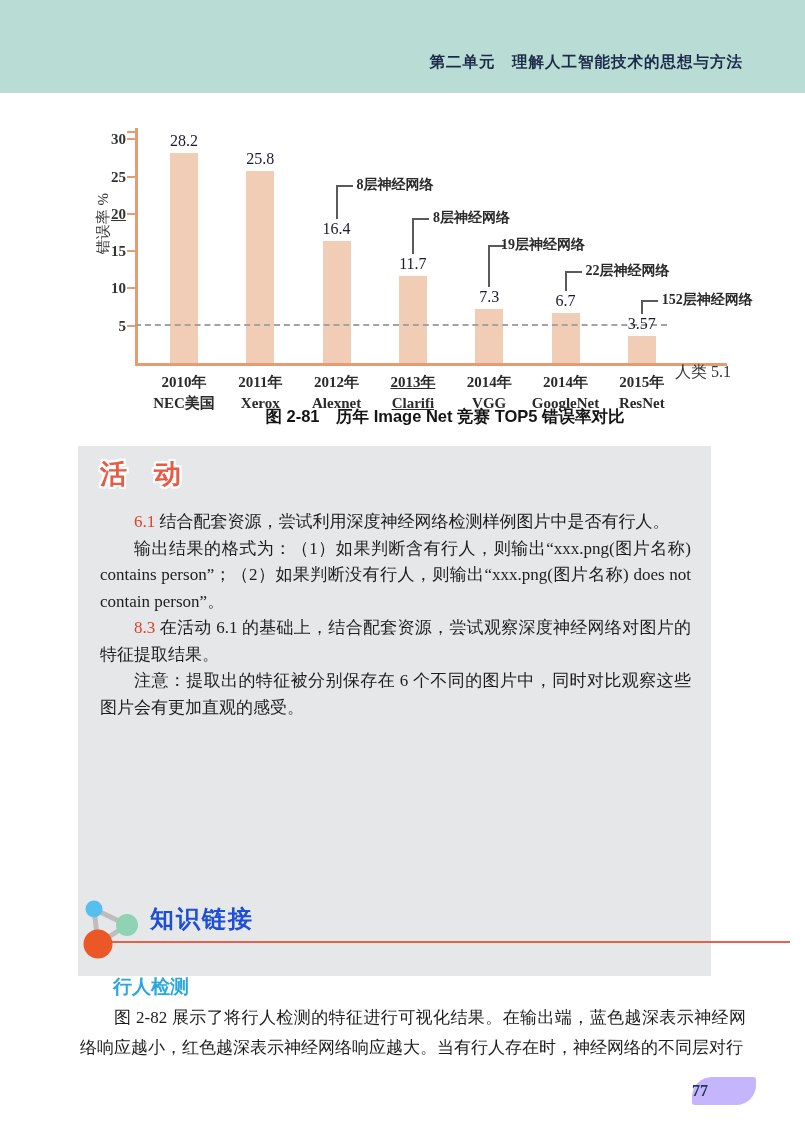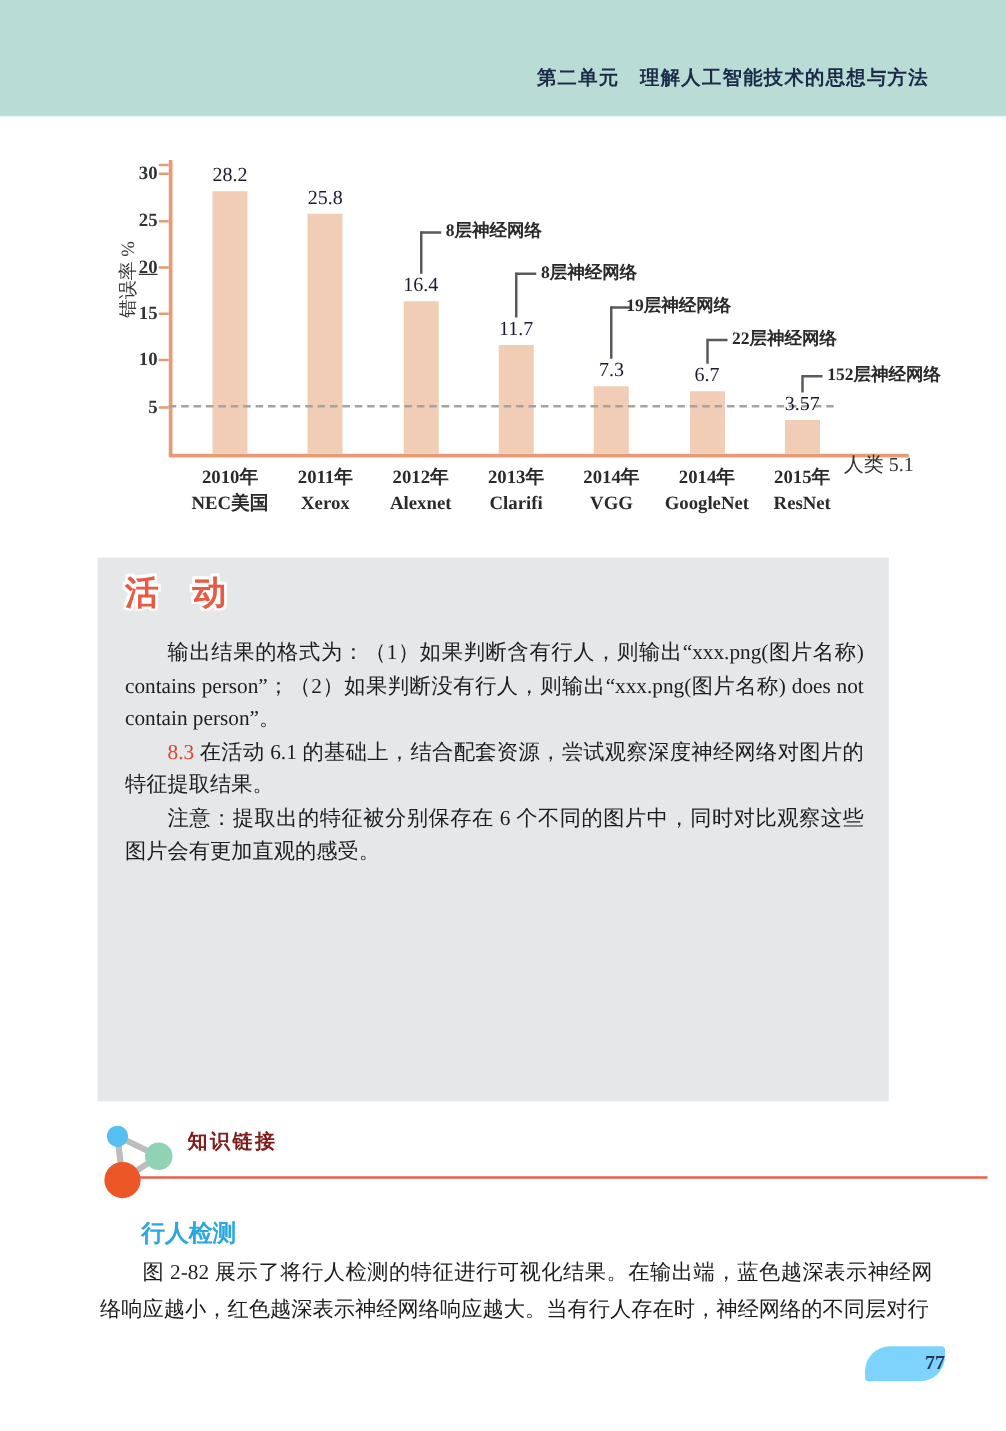--- a/index.html
+++ b/index.html
@@ -27,39 +27,39 @@
   .xlab{position:absolute;top:257px;width:90px;text-align:center;font-size:15px;
     font-weight:bold;color:#2a2a2a;line-height:21px;}
   .refline{position:absolute;left:35px;width:532px;border-top:2px dashed #a3a3a3;z-index:3;}
   .reflabel{position:absolute;left:575px;top:203px;font-size:16px;color:#333;z-index:3;white-space:nowrap;margin-top:44px;}
   .co-v{position:absolute;width:2px;background:#5a5a5a;}
   .co-h{position:absolute;width:16px;height:2px;background:#5a5a5a;}
   .co-label{position:absolute;font-size:14px;font-weight:bold;color:#2a2a2a;white-space:nowrap;}
   .caption{position:absolute;left:0;top:291px;width:100%;text-align:center;font-size:16.5px;
     font-weight:bold;color:#141414;font-family:"Liberation Sans","DejaVu Sans",sans-serif;}
   
-  .activity{position:absolute;left:78px;top:446px;width:633px;height:435px;background:#e6e7e9;}
+  .activity{position:absolute;left:78px;top:446px;width:633px;height:530px;background:#e6e7e9;}
   .activity-title{position:absolute;left:22px;top:10px;margin:0;font-size:27px;font-weight:bold;
     color:#e85a43;font-family:"Liberation Sans","DejaVu Sans",sans-serif;
     text-shadow:-2px -2px 0 #fff,2px -2px 0 #fff,-2px 2px 0 #fff,2px 2px 0 #fff,
       0 2px 0 #fff,0 -2px 0 #fff,2px 0 0 #fff,-2px 0 0 #fff;}
   #activity-paragraphs{position:absolute;left:22px;right:20px;top:63px;}
   .apara{margin:0;font-size:17px;line-height:26.5px;text-indent:2em;text-align:justify;color:#1d1d1d;}
   .anum{color:#d9442c;}
   
   .kicon{position:absolute;left:78px;top:896px;}
-  .ktitle{position:absolute;left:150px;top:903px;margin:0;font-size:16px;font-weight:bold;
-    color:#7f1d1d;letter-spacing:2px;font-family:"Liberation Sans","DejaVu Sans",sans-serif;}
+  .ktitle{position:absolute;left:150px;top:903px;margin:0;font-size:24px;font-weight:bold;
+    color:#1d4ed8;letter-spacing:2px;font-family:"Liberation Sans","DejaVu Sans",sans-serif;}
   .kline{position:absolute;left:112px;top:941px;width:678px;height:2px;background:#e8604c;}
   .ksub{position:absolute;left:113px;top:974px;margin:0;font-size:19px;font-weight:bold;color:#2aa7df;}
   .kbody{position:absolute;left:80px;top:1003px;width:666px;margin:0;font-size:17px;
     line-height:30px;text-indent:2em;text-align:justify;color:#1d1d1d;}
   
-  .pagenum{position:absolute;left:692px;top:1077px;width:64px;height:28px;background:#7dd3fc;
-    border-radius:20px 3px 20px 3px;display:flex;align-items:center;justify-content:flex-end;
+  .pagenum{position:absolute;left:692px;top:1077px;width:64px;height:28px;background:#c4b5fd;
+    border-radius:20px 3px 20px 3px;display:flex;align-items:center;justify-content:flex-start;
     font-size:16px;font-weight:bold;color:#22365a;}
 </style>
 </head>
 <body>
 
 <div>
 
   <header class="band">
     <div class="band-title">第二单元　理解人工智能技术的思想与方法</div>
   </header>
@@ -99,21 +99,21 @@
         <div class="bar-value" style="left: 204.6px; top: 103.656px;">16.4</div>
         <div class="xlab" style="left: 191.6px;">
           <div class="">2012年</div>
           <div class="">Alexnet</div>
         </div>
         <div class="co-v" style="left: 235.6px; top: 69.656px; height: 34px;"></div>
         <div class="co-h" style="left: 236.6px; top: 69.656px;"></div>
         <div class="co-label" style="left: 256.6px; top: 60.656px;">8层神经网络</div>
         <div class="chart-bar" style="left: 298.9px; top: 160.718px; height: 87.282px; background: rgb(241, 205, 181);"></div>
         <div class="bar-value" style="left: 280.9px; top: 138.718px;">11.7</div>
-        <div class="xlab" style="left: 267.9px;">
+        <div class="xlab" style="left: 267.9px; text-decoration: underline;">
           <div class="">2013年</div>
           <div class="">Clarifi</div>
         </div>
         <div class="co-v" style="left: 311.9px; top: 102.718px; height: 36px;"></div>
         <div class="co-h" style="left: 312.9px; top: 102.718px;"></div>
         <div class="co-label" style="left: 332.9px; top: 93.718px;">8层神经网络</div>
         <div class="chart-bar" style="left: 375.2px; top: 193.542px; height: 54.458px; background: rgb(241, 205, 181);"></div>
         <div class="bar-value" style="left: 357.2px; top: 171.542px;">7.3</div>
         <div class="xlab" style="left: 344.2px;">
           <div class="">2014年</div>
@@ -136,25 +136,27 @@
         <div class="xlab" style="left: 496.8px;">
           <div class="">2015年</div>
           <div class="">ResNet</div>
         </div>
         <div class="co-v" style="left: 540.8px; top: 185.368px; height: 14px;"></div>
         <div class="co-h" style="left: 541.8px; top: 185.368px;"></div>
         <div class="co-label" style="left: 561.8px; top: 176.368px;">152层神经网络</div>
       </div>
     <div class="refline" id="refline" style="top: 208.954px;"></div>
     <div class="reflabel">人类 5.1</div>
+    <div class="caption">图 2-81　历年 Image Net 竞赛 TOP5 错误率对比</div>
   </section>
 
   <section class="activity">
     <h2 class="activity-title">活　动</h2>
     <div id="activity-paragraphs">
+        <p class="apara"><span class="anum">6.1</span> 结合配套资源，尝试利用深度神经网络检测样例图片中是否有行人。</p>
         <p class="apara">输出结果的格式为：（1）如果判断含有行人，则输出“xxx.png(图片名称) contains person”；（2）如果判断没有行人，则输出“xxx.png(图片名称) does not contain person”。</p>
         <p class="apara"><span class="anum">8.3</span> 在活动 6.1 的基础上，结合配套资源，尝试观察深度神经网络对图片的特征提取结果。</p>
         <p class="apara">注意：提取出的特征被分别保存在 6 个不同的图片中，同时对比观察这些图片会有更加直观的感受。</p>
       </div>
   </section>
 
   <section>
     <svg class="kicon" width="62" height="64" viewBox="0 0 62 64">
       <line x1="16" y1="13" x2="49" y2="29" stroke="#bdbdbd" stroke-width="5"></line>
       <line x1="16" y1="13" x2="20" y2="48" stroke="#bdbdbd" stroke-width="5"></line>

